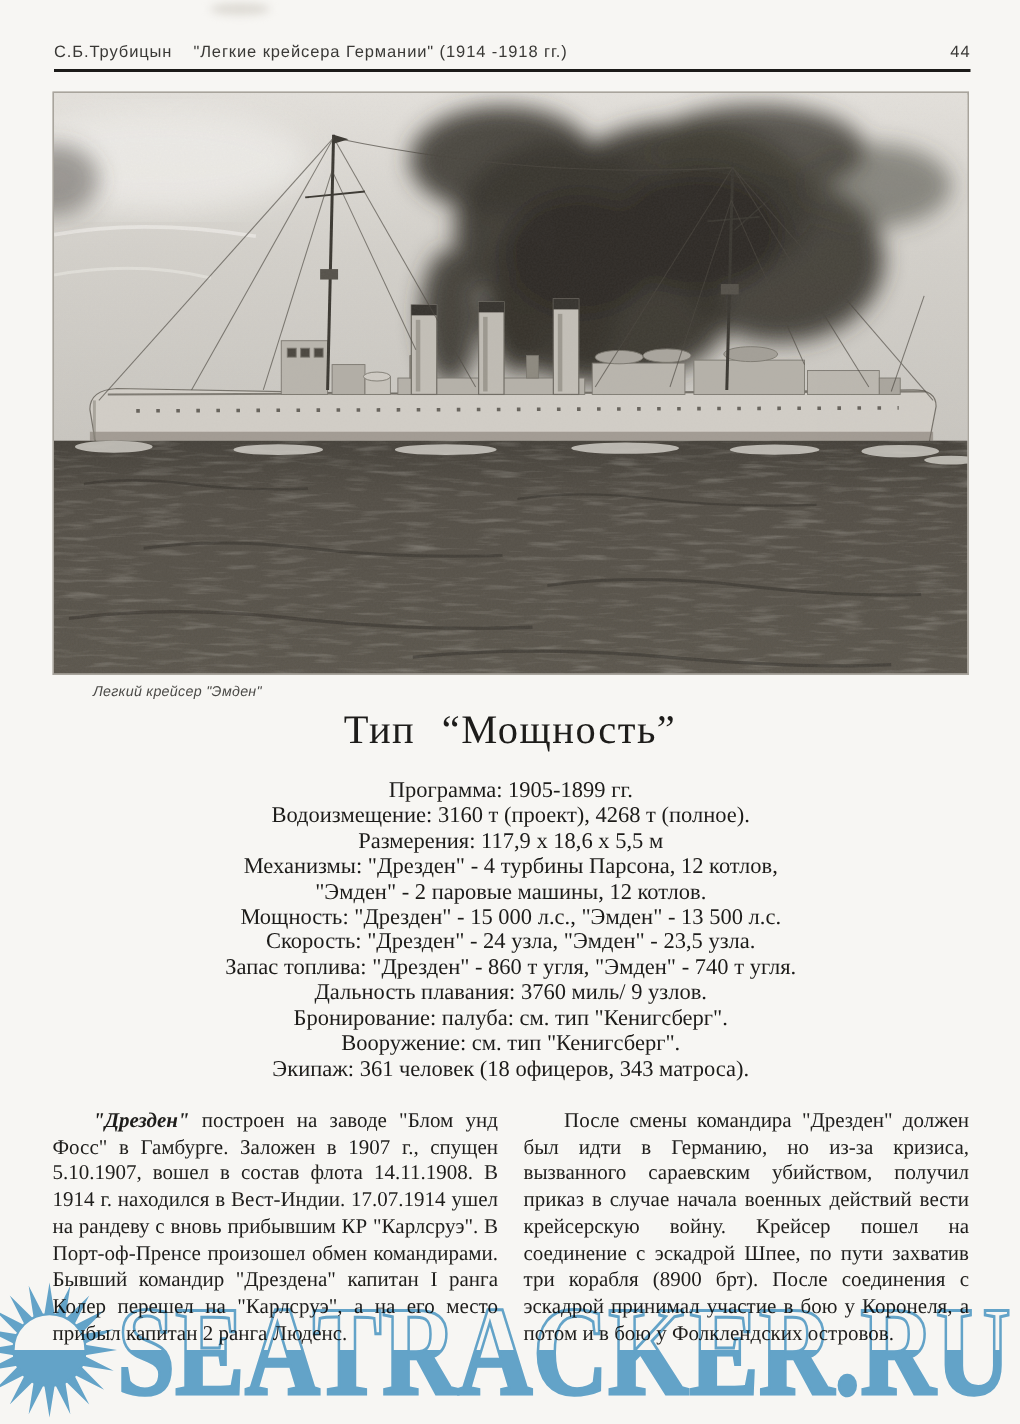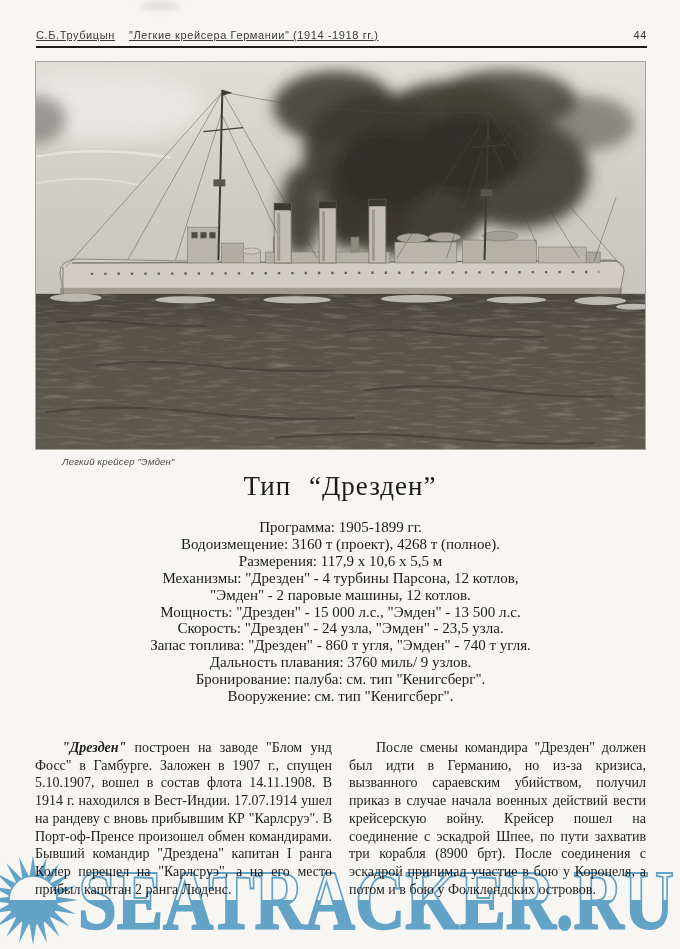--- a/index.html
+++ b/index.html
@@ -13,21 +13,21 @@
     background:#dddad4;filter:blur(3px);}
   
   .header{
     position:absolute;left:36px;right:33px;top:29px;
     display:flex;justify-content:space-between;align-items:baseline;
     padding-bottom:5px;border-bottom:2px solid #1c1b19;
     font-family:"Liberation Sans",sans-serif;font-size:11px;color:#3a3936;
     letter-spacing:.6px;
   }
   .header .book{margin-left:14px;}
-  .header .left{display:flex;text-decoration:underline;}
+  .header .left{display:flex;}
   
   .photo{
     position:absolute;left:35px;top:61px;width:611px;height:389px;
     border:1px solid #a8a49c;box-sizing:border-box;background:#d3d0ca;
     box-shadow:inset 0 1px 0 #8f8b84, inset 0 -1px 0 #8f8b84;
   }
   .photo svg{display:block;width:100%;height:100%;}
   .caption{
     position:absolute;left:62px;top:456px;
     font-family:"Liberation Sans",sans-serif;font-style:italic;
@@ -213,34 +213,35 @@
         <path d="M240,378 q80,-8 170,0 t150,5" stroke-width="2.2"></path>
       </g>
     </g>
 
     <rect x="0" y="0" width="611" height="389" filter="url(#grain)" opacity="0.16"></rect>
   </svg>
 </div>
 
 <div class="caption">Легкий крейсер "Эмден"</div>
 
-<div class="title">Тип “Дрезден”</div>
+<div class="title">Тип “Мощность”</div>
 
 <div class="specs">
   <div>Программа: 1905-1899 гг.</div>
   <div>Водоизмещение: 3160 т (проект), 4268 т (полное).</div>
-  <div>Размерения: 117,9 х 10,6 х 5,5 м</div>
+  <div>Размерения: 117,9 х 18,6 х 5,5 м</div>
   <div>Механизмы: "Дрезден" - 4 турбины Парсона, 12 котлов,</div>
   <div>"Эмден" - 2 паровые машины, 12 котлов.</div>
   <div>Мощность: "Дрезден" - 15 000 л.с., "Эмден" - 13 500 л.с.</div>
   <div>Скорость: "Дрезден" - 24 узла, "Эмден" - 23,5 узла.</div>
   <div>Запас топлива: "Дрезден" - 860 т угля, "Эмден" - 740 т угля.</div>
   <div>Дальность плавания: 3760 миль/ 9 узлов.</div>
   <div>Бронирование: палуба: см. тип "Кенигсберг".</div>
   <div>Вооружение: см. тип "Кенигсберг".</div>
+  <div>Экипаж: 361 человек (18 офицеров, 343 матроса).</div>
 </div>
 
 <div class="columns">
   <div class="col">
     <p><span class="lead">"Дрезден"</span><span> построен на заводе "Блом унд Фосс" в Гамбурге. Заложен в 1907 г., спущен 5.10.1907, вошел в состав флота 14.11.1908. В 1914 г. находился в Вест-Индии. 17.07.1914 ушел на рандеву с вновь прибывшим КР "Карлсруэ". В Порт-оф-Пренсе произошел обмен командирами. Бывший командир "Дрездена" капитан I ранга Колер перешел на "Карлсруэ", а на его место прибыл капитан 2 ранга Люденс.</span></p>
   </div>
   <div class="col">
     <p>После смены командира "Дрезден" должен был идти в Германию, но из-за кризиса, вызванного сараевским убийством, получил приказ в случае начала военных действий вести крейсерскую войну. Крейсер пошел на соединение с эскадрой Шпее, по пути захватив три корабля (8900 брт). После соединения с эскадрой принимал участие в бою у Коронеля, а потом и в бою у Фолклендских островов.</p>
   </div>
 </div>

